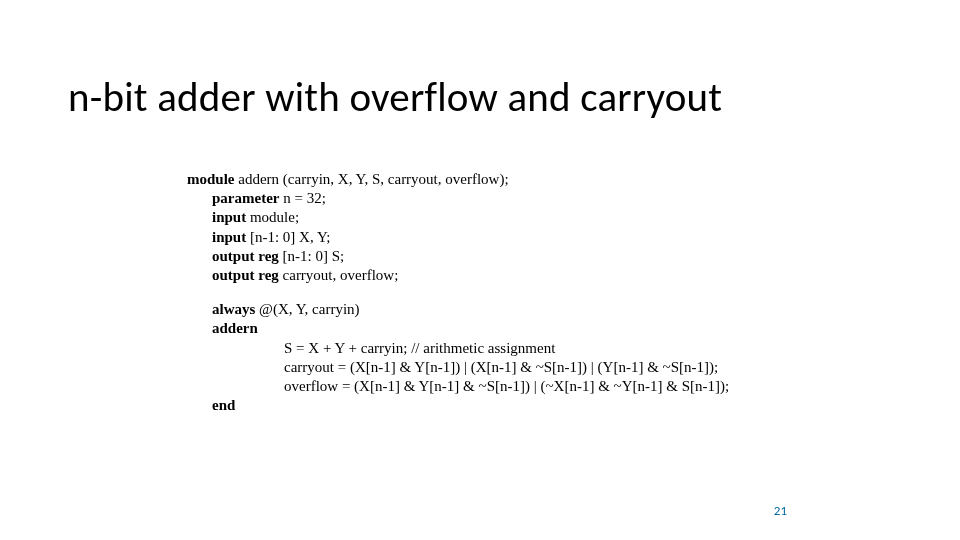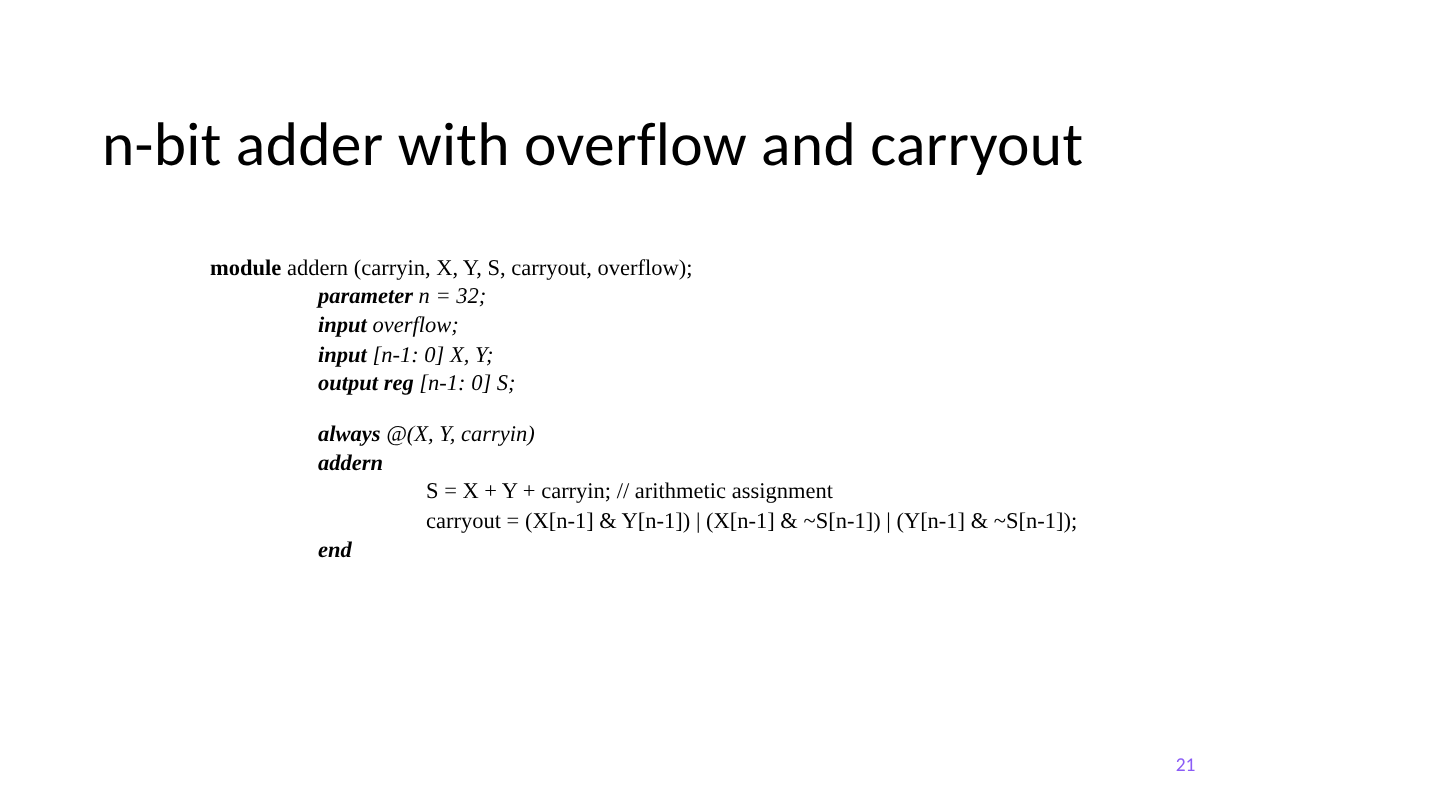--- a/index.html
+++ b/index.html
@@ -33,72 +33,78 @@
     position: absolute;
     top: 170px;
     left: 140px;
     font-family: "Times New Roman", Times, serif;
     font-size: 15px;
     line-height: 1.28;
   }
   .code-block .kw {
     font-weight: bold;
   }
-  .indent0 { padding-left: 0; }
-  .indent1 { padding-left: 72px; font-style: italic; }
+  .indent0 { padding-left: 0; margin-left: 47px; }
+  .indent1 { padding-left: 72px; }
   .indent2 { padding-left: 144px; }
   .gap { height: 15px; }
   .pagenum {
     position: absolute;
-    right: 20px;
+    right: 30px;
     bottom: 22px;
     font-family: Calibri, Arial, sans-serif;
     font-size: 13px;
-    color: #8b5cf6;
+    color: #0369a1;
   }
 </style>
 </head>
 <body>
 
 <div class="slide">
 
   <div class="title">n-bit adder with overflow and carryout</div>
 
   <div class="code-block">
 
     <div class="indent0">
       <span class="kw">module</span><span> addern (carryin, X, Y, S, carryout, overflow);</span>
     </div>
     <div class="indent1">
       <span class="kw">parameter</span><span> n = 32;</span>
     </div>
     <div class="indent1">
-      <span class="kw">input</span><span> overflow;</span>
+      <span class="kw">input</span><span> module;</span>
     </div>
     <div class="indent1">
       <span class="kw">input</span><span> [n-1: 0] X, Y;</span>
     </div>
     <div class="indent1">
       <span class="kw">output reg</span><span> [n-1: 0] S;</span>
+    </div>
+    <div class="indent1">
+      <span class="kw">output reg</span><span> carryout, overflow;</span>
     </div>
 
     <div class="gap"></div>
 
     <div class="indent1">
       <span class="kw">always</span><span> @(X, Y, carryin)</span>
     </div>
     <div class="indent1">
       <span class="kw">addern</span><span></span>
     </div>
     <div class="indent2">
       <span>S = X + Y + carryin;   // arithmetic assignment</span>
     </div>
     <div class="indent2">
       <span>carryout = (X[n-1] &amp; Y[n-1]) | (X[n-1] &amp; ~S[n-1]) | (Y[n-1] &amp; ~S[n-1]);</span>
     </div>
+    <div class="indent2">
+      <span>overflow = (X[n-1] &amp; Y[n-1] &amp; ~S[n-1]) | (~X[n-1] &amp; ~Y[n-1] &amp; S[n-1]);</span>
+    </div>
     <div class="indent1">
       <span class="kw">end</span>
     </div>
 
     <div class="gap"></div>
 
 
   </div>
 
   <div class="pagenum">21</div>

